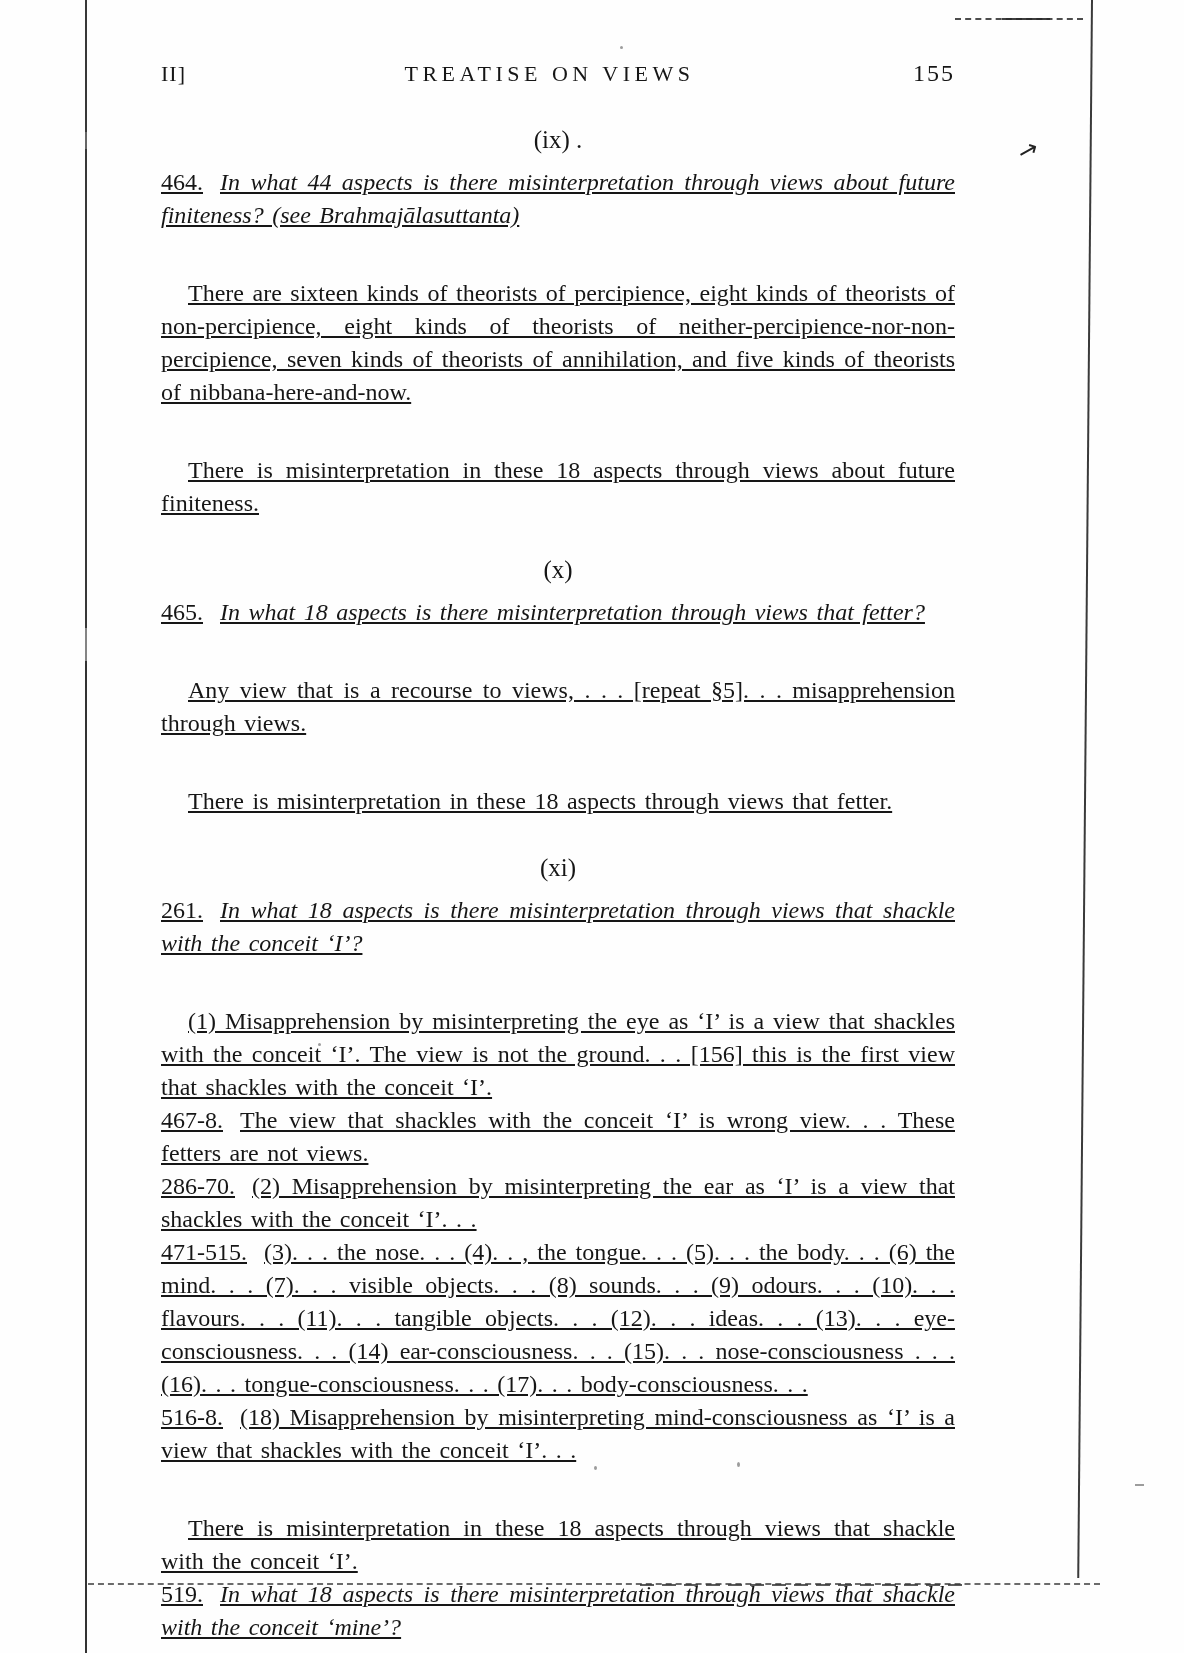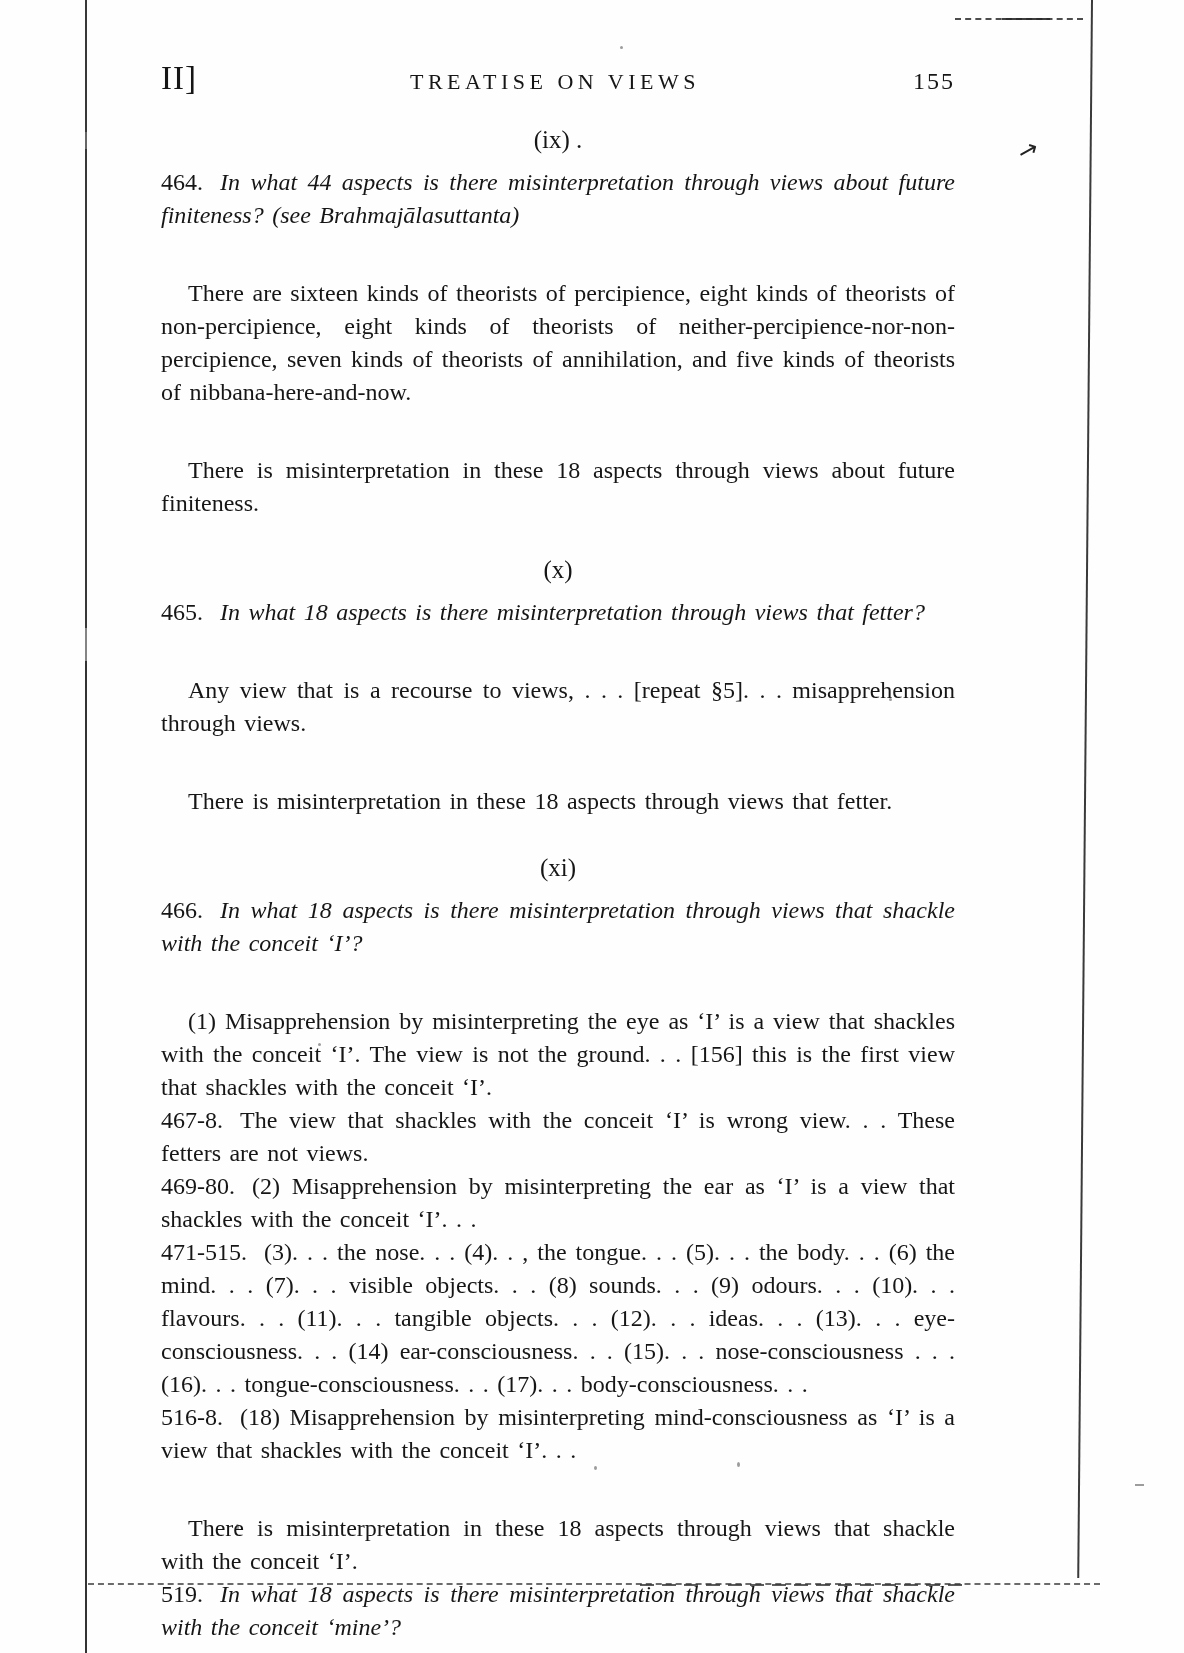--- a/index.html
+++ b/index.html
@@ -42,29 +42,29 @@
     font-size:24px; color:#222; transform:rotate(16deg);
     font-family:"DejaVu Sans",sans-serif;
   }
   .speck { position:absolute; background:#5a5a5a; border-radius:50%; opacity:.6; }
   
   .content { position:absolute; left:161px; top:60px; width:794px; }
   .pghead {
     display:flex; justify-content:space-between; align-items:baseline;
     height:30px; margin-bottom:0;
   }
-  .pghead .vol { font-size:33px; letter-spacing:1px; }
+  .pghead .vol { font-size:22px; letter-spacing:1px; }
   .pghead .title { font-size:22px; letter-spacing:4.5px; font-weight:400; }
   .pghead .pgnum { font-size:24px; letter-spacing:2px;text-align:right; }
   .sec-heading {
     text-align:center; font-size:25px; margin:36px 0 12px 0;
   }
   .para {
     margin:0; font-size:24px; line-height:33px;
-    text-align:justify; word-spacing:2.5px;
+    text-align:justify; word-spacing:2.5px;text-decoration:underline;
   }
   .para.indent { text-indent:27px;margin-top:45px; }
   .para.question em { font-style:italic; }
   .pnum { font-style:normal; margin-right:17px; }
 </style>
 </head>
 <body>
 
 <div class="page">
 
@@ -98,24 +98,24 @@
           <p class="para indent"><span>There is misinterpretation in these 18 aspects through views about future finiteness.</span></p>
         </section>
         <section>
           <div class="sec-heading">(x)</div>
           <p class="para question"><span class="pnum">465.</span><em>In what 18 aspects is there misinterpretation through views that fetter?</em></p>
           <p class="para indent"><span>Any view that is a recourse to views, . . . [repeat §5]. . . misapprehension through views.</span></p>
           <p class="para indent"><span>There is misinterpretation in these 18 aspects through views that fetter.</span></p>
         </section>
         <section>
           <div class="sec-heading">(xi)</div>
-          <p class="para question"><span class="pnum">466.</span><em>In what 18 aspects is there misinterpretation through views that shackle with the conceit ‘I’?</em></p>
+          <p class="para question"><span class="pnum">261.</span><em>In what 18 aspects is there misinterpretation through views that shackle with the conceit ‘I’?</em></p>
           <p class="para indent"><span>(1) Misapprehension by misinterpreting the eye as ‘I’ is a view that shackles with the conceit ‘I’. The view is not the ground. . . [156] this is the first view that shackles with the conceit ‘I’.</span></p>
           <p class="para numbered"><span class="pnum">467-8.</span><span>The view that shackles with the conceit ‘I’ is wrong view. . . These fetters are not views.</span></p>
-          <p class="para numbered"><span class="pnum">469-80.</span><span>(2) Misapprehension by misinterpreting the ear as ‘I’ is a view that shackles with the conceit ‘I’. . .</span></p>
+          <p class="para numbered"><span class="pnum">286-70.</span><span>(2) Misapprehension by misinterpreting the ear as ‘I’ is a view that shackles with the conceit ‘I’. . .</span></p>
           <p class="para numbered"><span class="pnum">471-515.</span><span>(3). . . the nose. . . (4). . , the tongue. . . (5). . . the body. . . (6) the mind. . . (7). . . visible objects. . . (8) sounds. . . (9) odours. . . (10). . . flavours. . . (11). . . tangible objects. . . (12). . . ideas. . . (13). . . eye-consciousness. . . (14) ear-consciousness. . . (15). . . nose-consciousness . . . (16). . . tongue-consciousness. . . (17). . . body-consciousness. . .</span></p>
           <p class="para numbered"><span class="pnum">516-8.</span><span>(18) Misapprehension by misinterpreting mind-consciousness as ‘I’ is a view that shackles with the conceit ‘I’. . .</span></p>
           <p class="para indent"><span>There is misinterpretation in these 18 aspects through views that shackle with the conceit ‘I’.</span></p>
         </section>
         <section>
           <p class="para question"><span class="pnum">519.</span><em>In what 18 aspects is there misinterpretation through views that shackle with the conceit ‘mine’?</em></p>
         </section>
       </div>
   </div>
 

